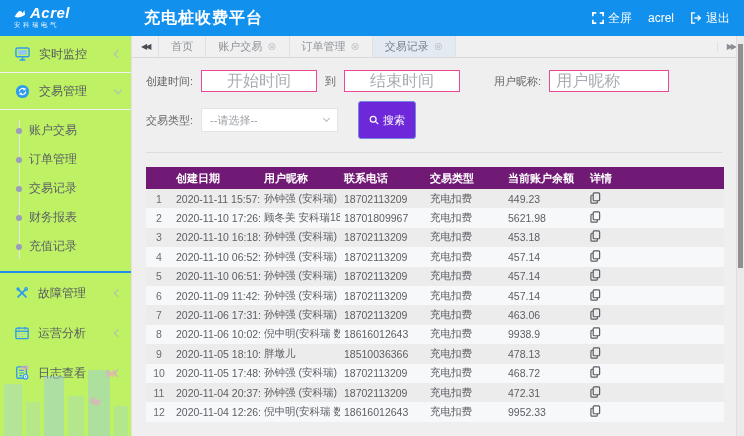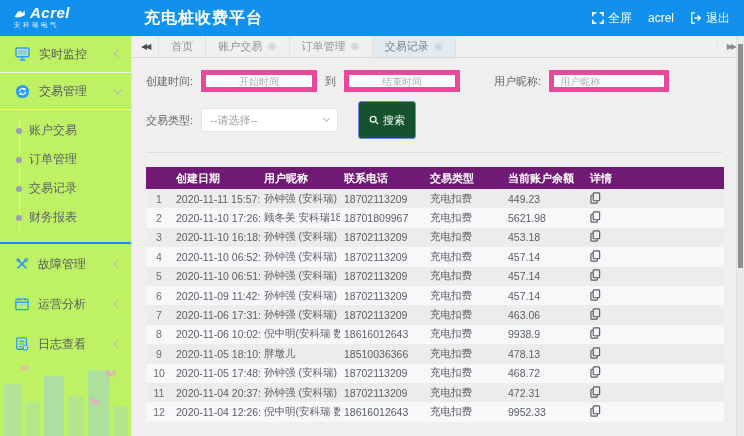--- a/index.html
+++ b/index.html
@@ -54,30 +54,30 @@
   .tab-close { font-size:11px; color:#c3c7cd; line-height:1; }
   .tabbar-right { margin-left:auto; display:flex; align-items:center; }
   .tab-scroll.right { color:#8a8d92; border-right:none; border-left:1px solid #e0e0e0; }
   .close-ops { padding:0 13px; border-left:1px solid #e0e0e0; display:flex; align-items:center; height:100%; cursor:pointer; color:#9b9fa5; }
 
   .content { position:absolute; top:22px; left:0; right:8px; bottom:26px; padding:12px 12px 0 14px; }
 
   
   .f-row { display:flex; align-items:center; margin-bottom:9px; }
   .f-label { color:#666; margin-right:8px; }
-  .f-input { height:22px; border:5px solid #ec4899; background:#fff; font-size:10px; color:#555; padding:0 6px; outline:none; font-family:inherit; }
+  .f-input { height:22px; border:1px solid #ec4899; background:#fff; font-size:16px; color:#555; padding:0 6px; outline:none; font-family:inherit; }
   .f-input::placeholder { color:#a9adb3; }
   .f-input.center::placeholder { text-align:center; }
   .f-input.center { text-align:center; width:116px; }
   .to-label { margin:0 8px; color:#666; }
   .nick-wrap { margin-left:34px; display:flex; align-items:center; }
   .f-input.nick { width:120px; }
   .select { width:137px; height:24px; background:#fff; border:1px solid #e3e3e3; display:flex; align-items:center; padding:0 8px; color:#9a9ea4; cursor:pointer; }
   .select .chev { margin-left:auto; width:5px; height:5px; }
-  .search-btn { margin-left:20px; height:23px; padding:18px 10px; background:#14532d; border:1px solid #7386e0; border-radius:3px; color:#fff; font-size:11px; display:flex; align-items:center; gap:4px; cursor:pointer; font-family:inherit; }
+  .search-btn { margin-left:20px; height:23px; padding:18px 10px; background:#6d28d9; border:1px solid #7386e0; border-radius:3px; color:#fff; font-size:11px; display:flex; align-items:center; gap:4px; cursor:pointer; font-family:inherit; }
   .filter-divider { border:none; border-top:1px solid #dcdcdc; margin:13px 2px 0 0; }
 
   
   table { width:100%; border-collapse:collapse; table-layout:fixed; margin-top:14px; }
   thead th { background:#701a75; color:#fff; font-weight:bold; font-size:11px; text-align:left; height:22px; padding:0 4px; }
   tbody td { height:19.4px; font-size:10.5px; color:#5b5e63; padding:0 4px; white-space:nowrap; overflow:hidden; }
   tbody tr.odd { background:#ececec; }
   tbody tr.even { background:#f7f8fa; }
   td.idx { text-align:center; color:#6a6d72; }
   .copy-icon { display:inline-block; cursor:pointer; line-height:0; }
@@ -151,20 +151,24 @@
           <span class="dot"></span>
           <span>订单管理</span>
         </div>
       <div class="sub-item">
           <span class="dot"></span>
           <span>交易记录</span>
         </div>
       <div class="sub-item">
           <span class="dot"></span>
           <span>财务报表</span>
+        </div>
+      <div class="sub-item">
+          <span class="dot"></span>
+          <span>充值记录</span>
         </div>
     </div>
     <div class="side-item lower">
       <svg width="14" height="14" viewBox="0 0 16 16">
           <path d="M3.5 3.5l9 9" stroke="#2e9bf0" stroke-width="2" stroke-linecap="round"></path>
           <path d="M12.5 3.5l-9 9" stroke="#2e9bf0" stroke-width="2" stroke-linecap="round"></path>
           <circle cx="3.5" cy="3.5" r="2" fill="#2e9bf0"></circle>
           <circle cx="12.7" cy="3.4" r="1.6" fill="none" stroke="#2e9bf0" stroke-width="1.2"></circle>
         </svg>
       <span class="lbl">故障管理</span>

